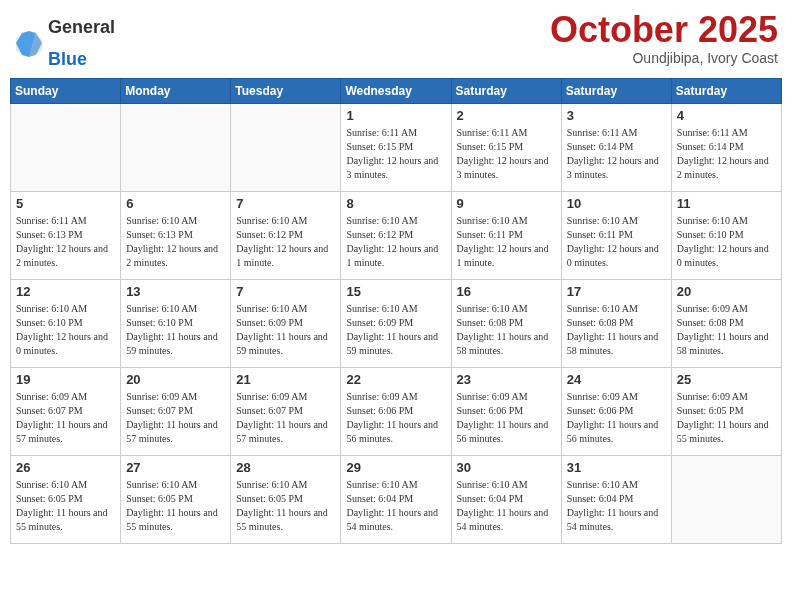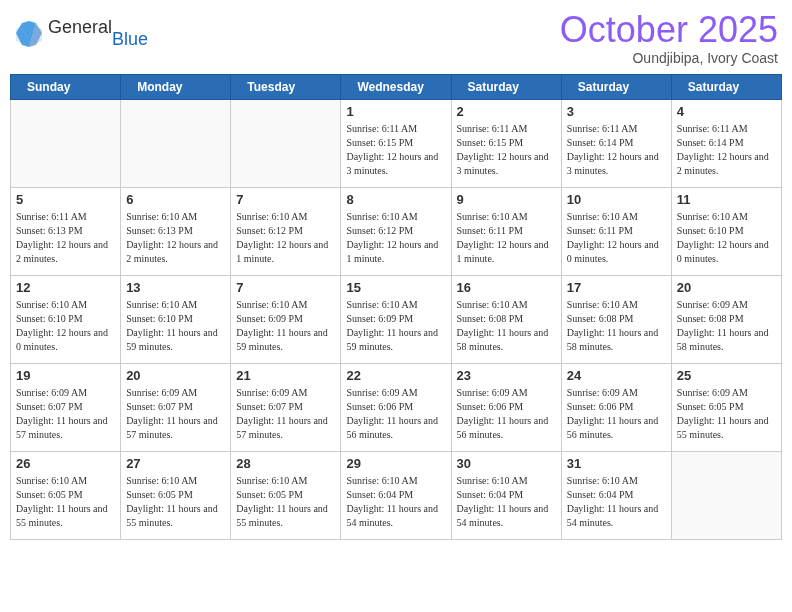--- a/index.html
+++ b/index.html
@@ -17,56 +17,56 @@
       margin-bottom: 8px;
       padding: 0 4px;
     }
     .logo {
       display: flex;
       align-items: center;
       margin-top: 8px;
     }
     .logo-text {
       display: flex;
-      flex-direction: row;
+      flex-direction: column;
       font-size: 18px;
-      font-weight: normal;
+      font-weight: bold;
       line-height: 1.1;
     }
     .logo-text .general { color: #333; }
     .logo-text .blue { color: #1a6bbf; margin-top: 12px; }
     .logo-icon {
       width: 30px;
       height: 30px;
       margin-right: 4px;
     }
     .title-area {
       text-align: right;
     }
     .month-title {
       font-size: 36px;
-      font-weight: normal;
-      color: #8b5cf6;
+      font-weight: bold;
+      color: #b91c1c;
       line-height: 1.1;
     }
     .location {
       font-size: 14px;
       color: #555;
     }
     .calendar {
       width: 100%;
       border-collapse: collapse;
       border: 1px solid #ccc;
     }
     .calendar th {
       background: #2a6db5;
       color: #fff;
       font-size: 12px;
       font-weight: bold;
-      padding: 5px 16px;
+      padding: 5px 4px;
       border: 1px solid #1a5a9a;
       text-align: left;
     }
     .calendar td {
       border: 1px solid #ccc;
       vertical-align: top;
       padding: 4px 5px;
       width: calc(100% / 7);
       min-height: 80px;
       background: #fff;

